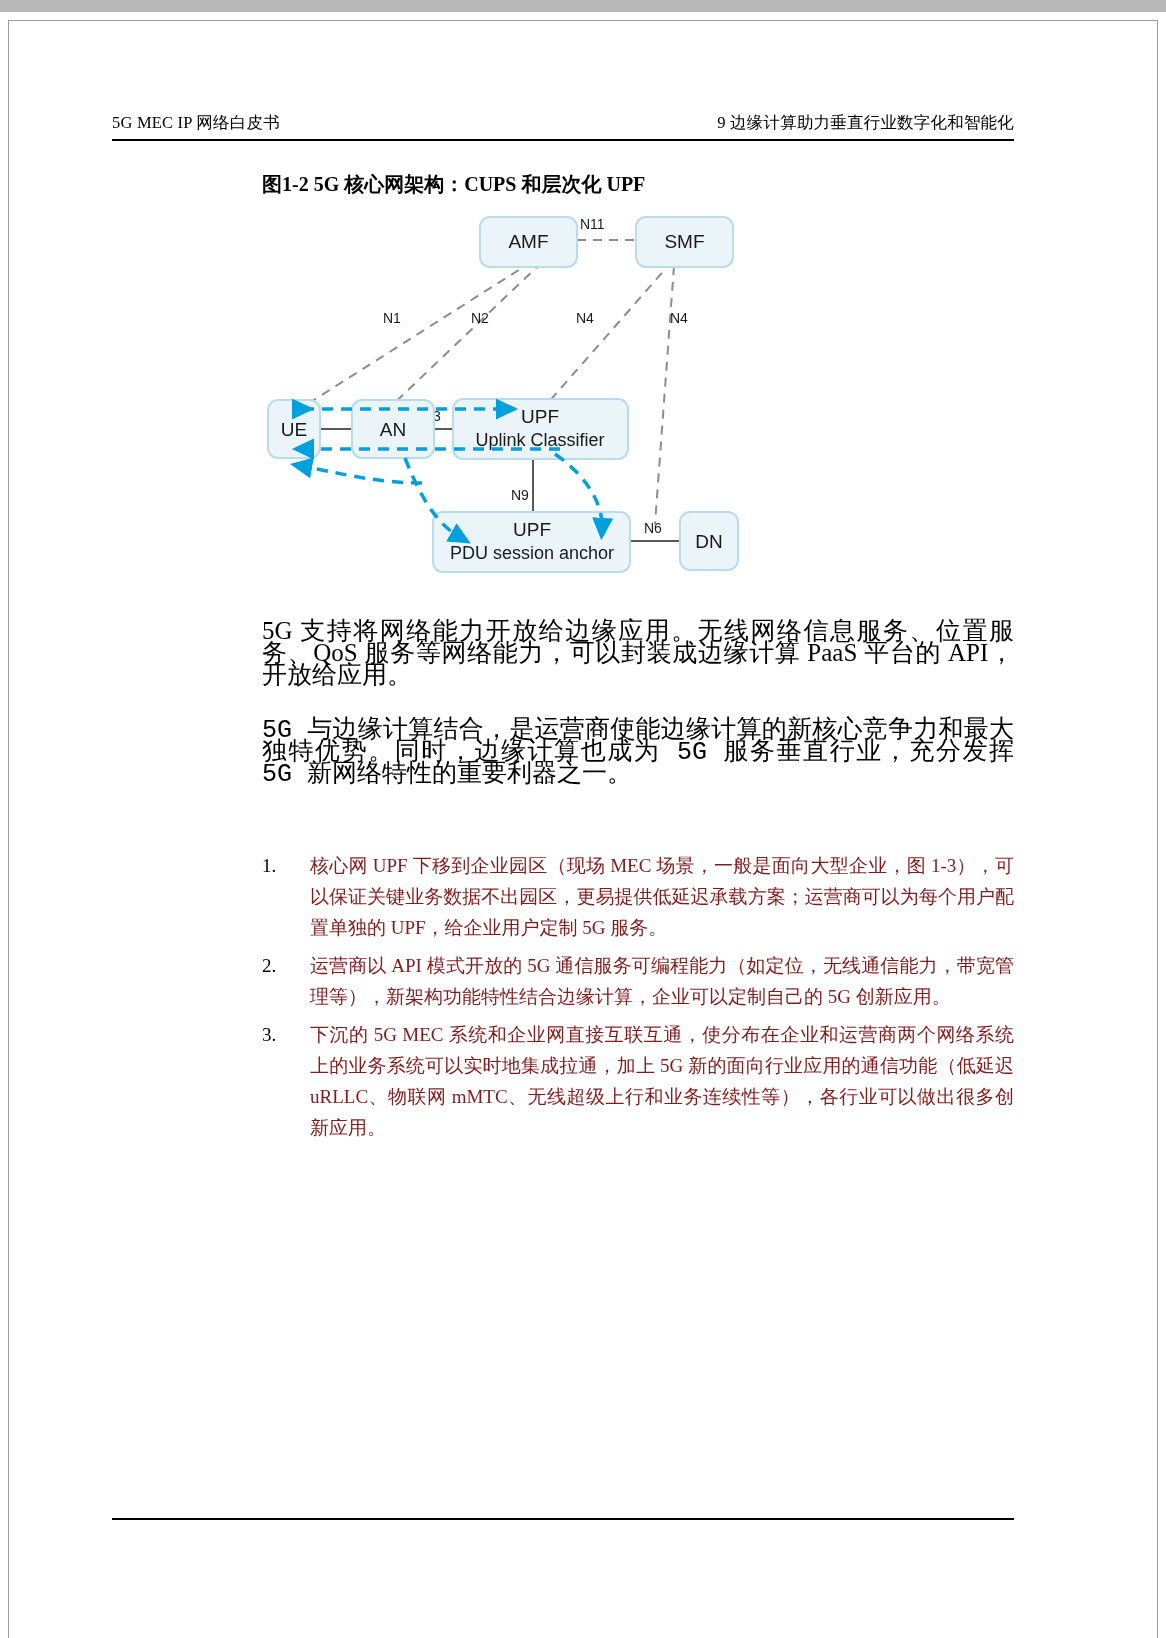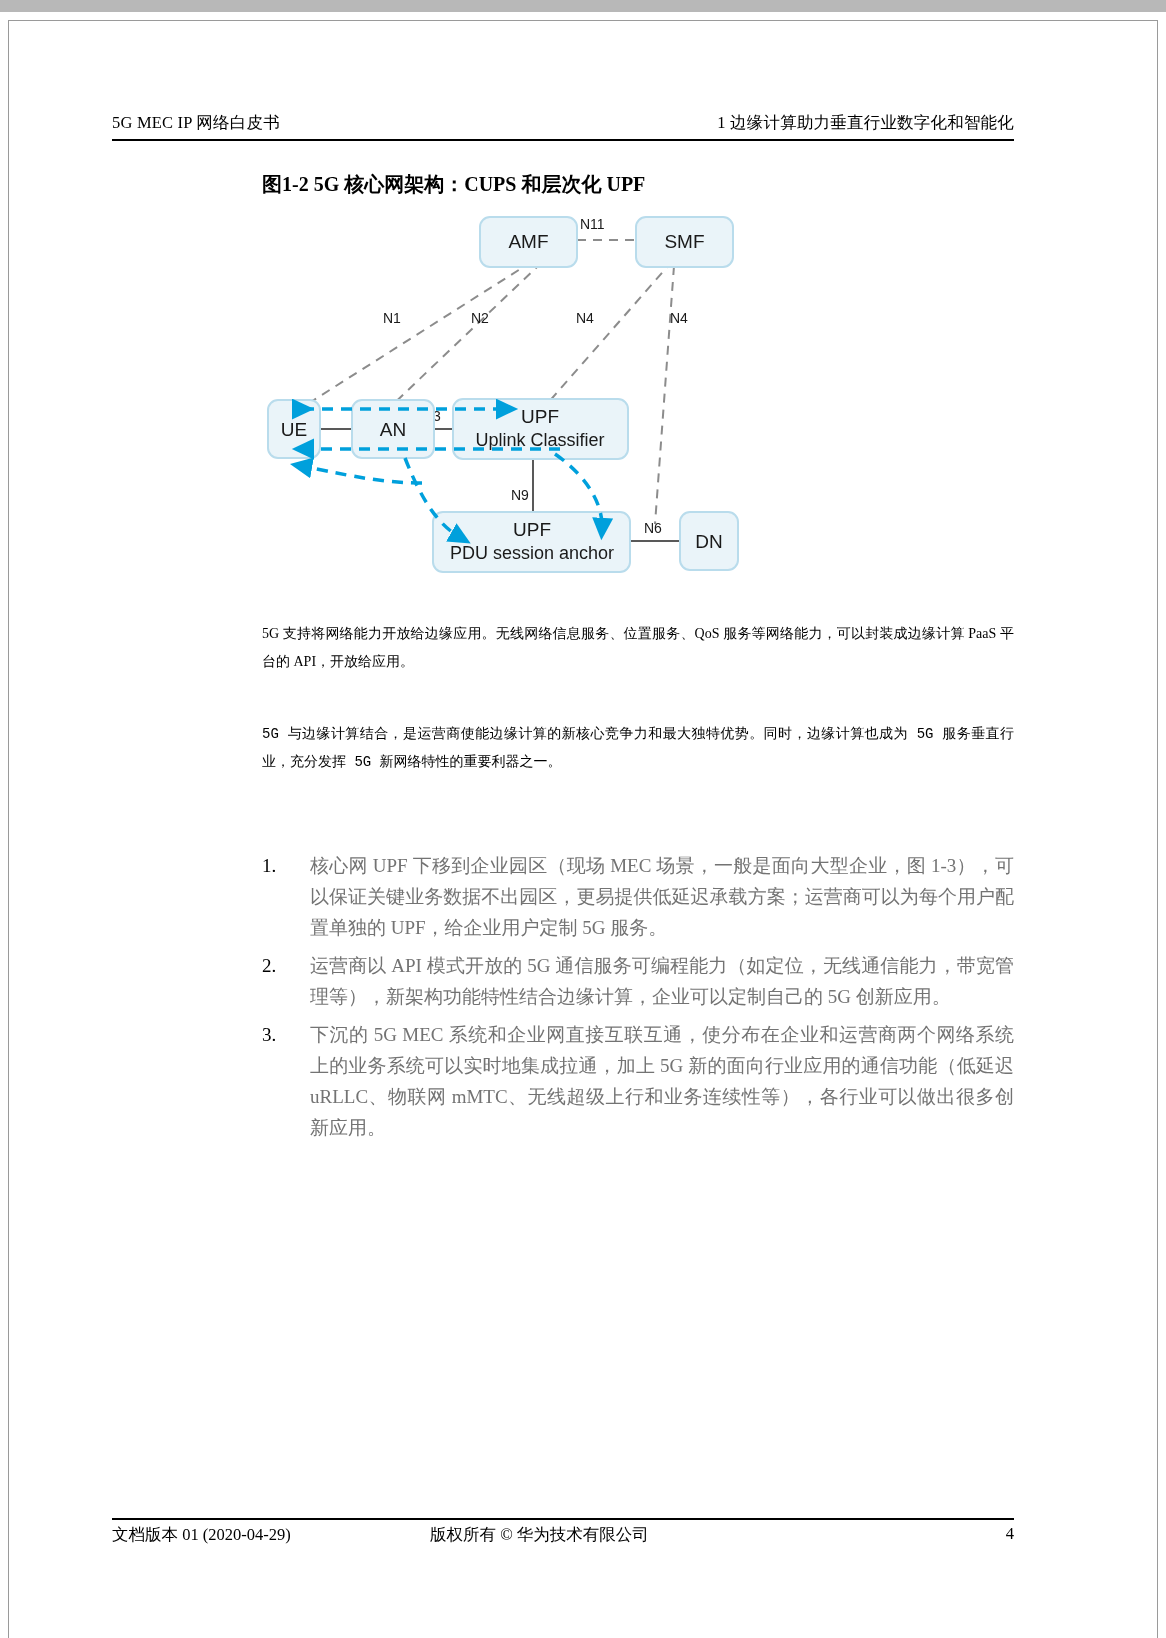--- a/index.html
+++ b/index.html
@@ -76,22 +76,22 @@
   }
   .edge-label {
     font-family: "Liberation Sans", "DejaVu Sans", sans-serif;
     font-size: 14px;
     fill: #1a1a1a;
   }
 
   
   .para {
     position: absolute;
-    font-size: 14px;
-    line-height: 28px;
+    font-size: 25px;
+    line-height: 22px;
     color: #000;
     text-align: justify;
     text-justify: inter-ideograph;
   }
   #para1 { left: 262px; top: 608px; width: 752px; }
   #para2 { left: 262px; top: 708px; width: 752px; font-family: Liberation Mono, monospace; }
   #para3 { left: 262px; top: 773px; width: 752px; }
 
   
   #list {
@@ -107,21 +107,21 @@
     width: 48px;
     flex: 0 0 48px;
     font-size: 19px;
     line-height: 31px;
     color: #000;
   }
   .li-body {
     flex: 1 1 auto;
     font-size: 19px;
     line-height: 31px;
-    color: #737373;
+    color: #7f1d1d;
     text-align: justify;
     text-justify: inter-ideograph;
   }
 
   
   #footer-rule {
     position: absolute;
     left: 112px; top: 1506px;
     width: 902px;
     height: 2px;
@@ -140,21 +140,21 @@
   #footer .f-right { position: absolute; right: 0; top: 0; white-space: nowrap; }
 </style>
 </head>
 <body>
 
 <div id="page">
   <div class="page-border"></div>
 
   <div id="header">
     <span class="hdr-left">5G MEC IP 网络白皮书</span>
-    <span class="hdr-right">1  边缘计算助力垂直行业数字化和智能化</span>
+    <span class="hdr-right">9  边缘计算助力垂直行业数字化和智能化</span>
   </div>
   <div id="header-rule"></div>
 
   <div id="fig-caption">图1-2  5G 核心网架构：CUPS 和层次化 UPF</div>
 
   <div id="figure">
     <svg width="880" height="385" viewBox="0 0 880 385" xmlns="http://www.w3.org/2000/svg">
       <defs>
         <marker id="arrow-cyan" markerWidth="7" markerHeight="7" refX="3.2" refY="3" orient="auto">
           <path d="M0,0 L6.4,3 L0,6 z" fill="#00a0dc"></path>
@@ -243,18 +243,13 @@
       <div class="li-num">2.</div>
       <div class="li-body">运营商以 API 模式开放的 5G 通信服务可编程能力（如定位，无线通信能力，带宽管理等），新架构功能特性结合边缘计算，企业可以定制自己的 5G 创新应用。</div>
     </div>
     <div class="li-row">
       <div class="li-num">3.</div>
       <div class="li-body">下沉的 5G MEC 系统和企业网直接互联互通，使分布在企业和运营商两个网络系统上的业务系统可以实时地集成拉通，加上 5G 新的面向行业应用的通信功能（低延迟 uRLLC、物联网 mMTC、无线超级上行和业务连续性等），各行业可以做出很多创新应用。</div>
     </div>
   </div>
 
   <div id="footer-rule"></div>
-  <div id="footer">
-    <span class="f-left">文档版本 01 (2020-04-29)</span>
-    <span class="f-center">版权所有 © 华为技术有限公司</span>
-    <span class="f-right">4</span>
-  </div>
 </div>
 
 </body></html>

